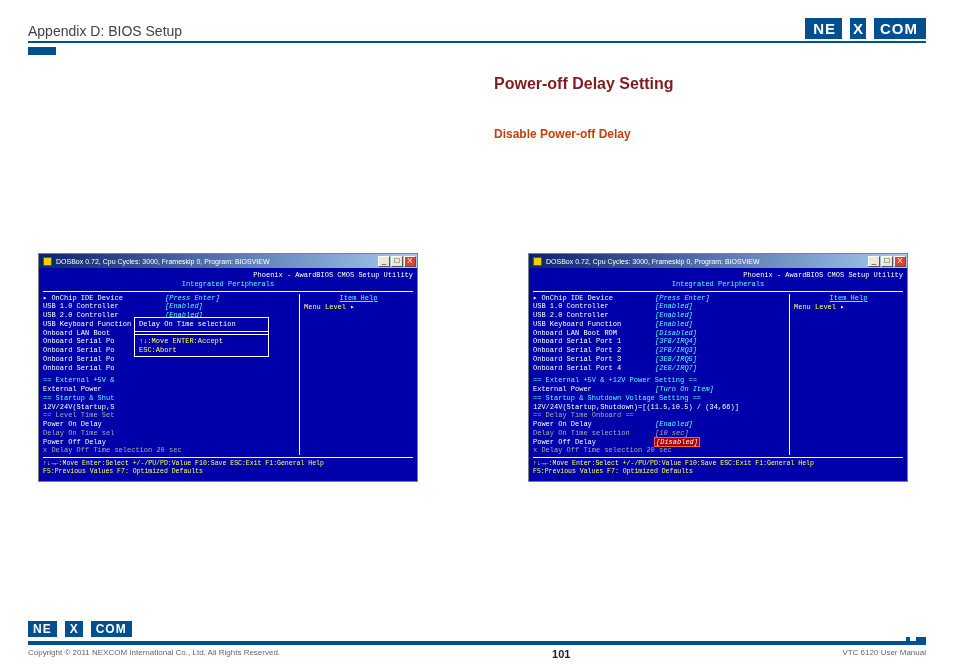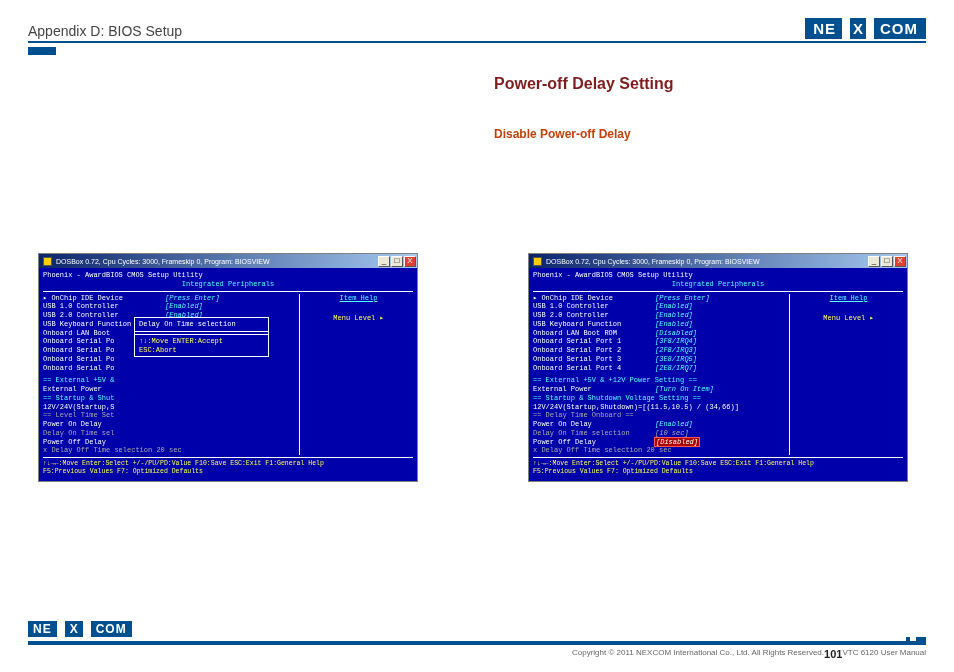--- a/index.html
+++ b/index.html
@@ -30,47 +30,47 @@
   .win{position:absolute;width:380px;border:1px solid #808080;background:#ece9d8;font-size:7px;}
   .win.left{left:10px;top:198px;}
   .win.right{left:500px;top:198px;}
   .tb{height:14px;display:flex;align-items:center;justify-content:space-between;background:linear-gradient(90deg,var(--win-titlebar-l),var(--win-titlebar-r));color:#fff;padding:0 1px 0 4px;font-family:Tahoma,Arial,sans-serif;}
   .tb .ttl{display:flex;gap:4px;align-items:center;}
   .tb .icon{width:9px;height:9px;background:#ffcc00;border:1px solid #555;font-size:0;}
   .tb .btns{display:flex;gap:1px;}
   .tb .btn{width:12px;height:11px;background:#ece9d8;border:1px solid #fff;border-right-color:#555;border-bottom-color:#555;color:#000;display:flex;align-items:center;justify-content:center;font-size:8px;line-height:1;font-family:Arial;}
   .tb .btn.close{background:#e04030;color:#fff;}
   .bios{background:var(--bios-bg);color:var(--bios-fg);font-family:"Courier New",monospace;font-size:7px;line-height:1.25;padding:3px 4px 4px 4px;}
-  .bios .center{color:#fff;text-align:left;}
+  .bios .center{color:#fff;text-align:right;}
   .bios .center2{color:var(--bios-cyan);text-align:center;}
   .bios hr{border:0;border-top:1px solid var(--bios-fg);margin:2px 0;}
   .bios-cols{display:flex;gap:6px;}
   .bios-left{flex:0 0 250px;}
   .bios-right{flex:1;border-left:1px solid var(--bios-fg);padding-left:4px;}
   .row{display:flex;white-space:nowrap;}
   .row .k{flex:0 0 122px;}
   .row .v{color:var(--bios-cyan);font-style:italic;}
   .row .v.red{color:#fff;background:#aa0000;padding:0 1px;}
   .row.grey{color:var(--bios-grey);}
   .row.grey .v{color:var(--bios-grey);}
   .section-hdr{color:var(--bios-cyan);}
   .x-mark{color:var(--bios-yellow);}
   .popup{position:absolute;background:var(--bios-bg);border:1px solid #fff;padding:2px 4px;font-family:"Courier New",monospace;font-size:7px;color:#fff;line-height:1.25;}
   .popup .sel{background:#aa0000;color:#fff;outline:1px solid #ff5555;display:inline-block;padding:0 1px;}
   .popup hr{border:0;border-top:1px solid #fff;margin:2px -4px;}
-  .ihelp{color:var(--bios-cyan);text-align:center;text-decoration:underline;margin-bottom:12px;}
-  .ml{color:var(--bios-yellow);text-align:center;}
+  .ihelp{color:var(--bios-cyan);text-align:center;text-decoration:underline;margin-bottom:1px;}
+  .ml{color:var(--bios-yellow);}
   .hints{border-top:1px solid var(--bios-fg);margin-top:2px;padding-top:2px;color:var(--bios-yellow);font-size:6.5px;line-height:1.3;}
   .footer{position:absolute;left:28px;right:28px;bottom:12px;}
   .footer .rule{height:4px;background:var(--nexcom-blue);position:relative;}
   .footer .rule::after{content:"";position:absolute;right:0;top:-4px;width:10px;height:4px;background:var(--nexcom-blue);}
   .footer .rule::before{content:"";position:absolute;right:16px;top:-4px;width:4px;height:4px;background:var(--nexcom-blue);}
   .footer-logo{position:absolute;left:0;top:-20px;}
   .footer-logo .ne,.footer-logo .x,.footer-logo .com{font-size:12px;padding:1px 5px;}
-  .copy{font-size:8px;color:#666;margin-top:3px;display:flex;justify-content:flex-end;}
+  .copy{font-size:8px;color:#666;margin-top:3px;display:flex;justify-content:space-between;}
   .pageno{font-size:11px;font-weight:700;color:#222;}
 </style>
 </head>
 <body>
 
 <div class="page">
 
   <div class="hdr">
     <div class="hdr-title">Appendix D: BIOS Setup</div>
     <div class="nexcom-logo">

